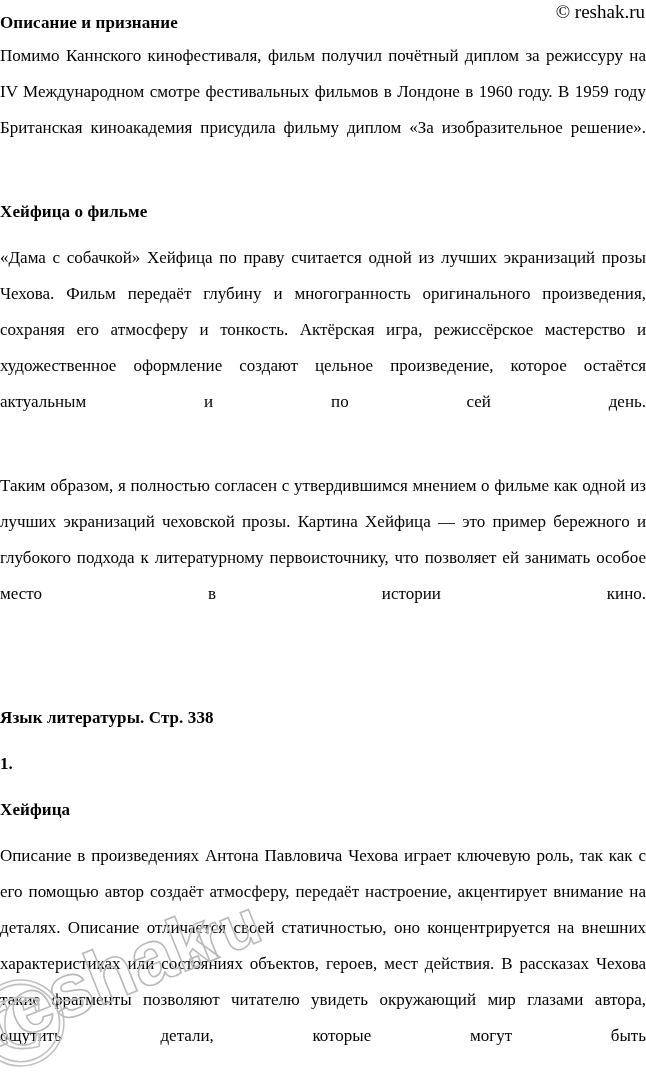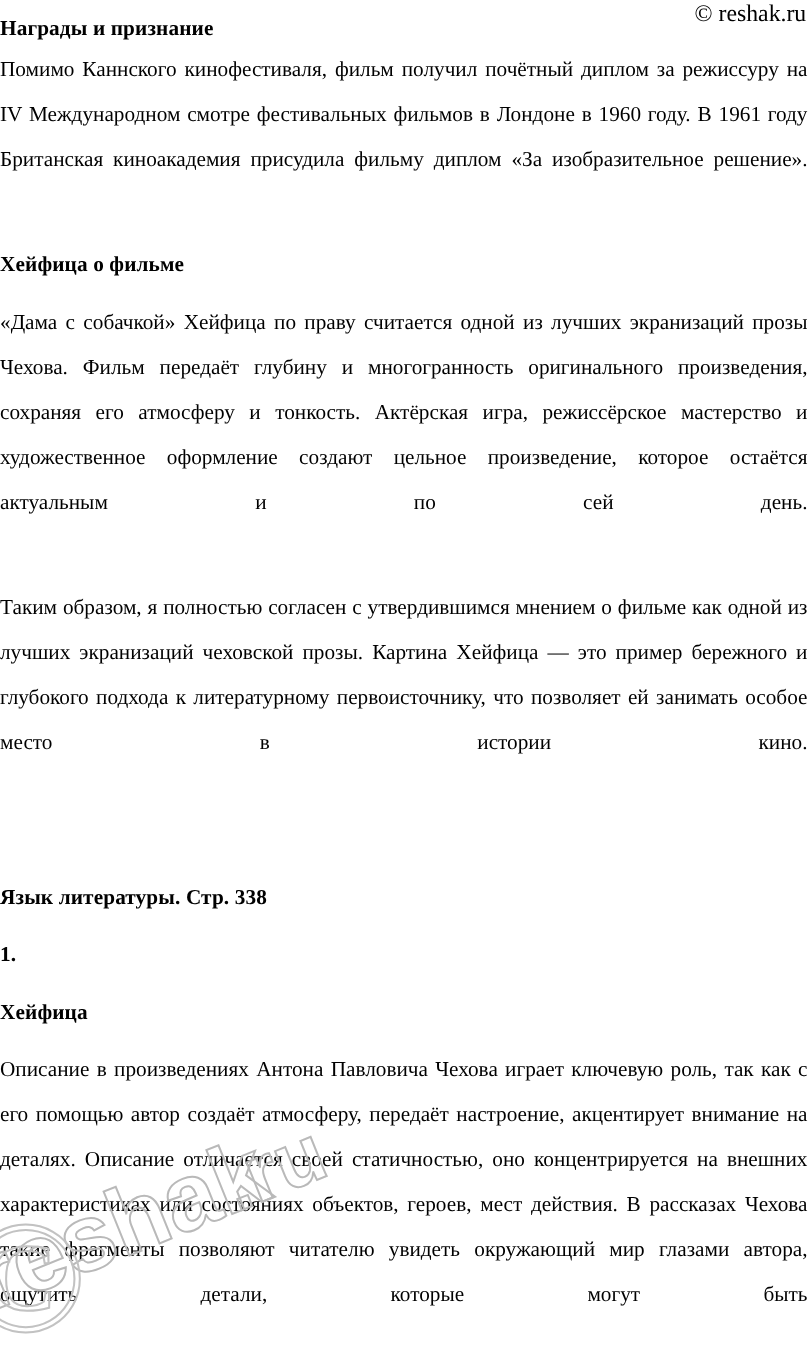--- a/index.html
+++ b/index.html
@@ -116,27 +116,27 @@
     stroke: #c2c2c2;
     stroke-width: 1.6;
   }
 </style>
 </head>
 <body>
 
 <div class="page">
 
   <div class="topline">
-    <h2 class="doc-heading-inline">Награды и признание</h2>
+    <h2 class="doc-heading-inline">Описание и признание</h2>
     <span class="copyright">© reshak.ru</span>
   </div>
 
   <div class="gap-12"></div>
 
-  <p class="para stretch">Помимо Каннского кинофестиваля, фильм получил почётный диплом за режиссуру на IV Международном смотре фестивальных фильмов в Лондоне в 1960 году. В 1961 году Британская киноакадемия присудила фильму диплом «За изобразительное решение».</p>
+  <p class="para stretch">Помимо Каннского кинофестиваля, фильм получил почётный диплом за режиссуру на IV Международном смотре фестивальных фильмов в Лондоне в 1960 году. В 1959 году Британская киноакадемия присудила фильму диплом «За изобразительное решение».</p>
 
   <div class="gap-18"></div>
 
   <h2 class="heading">Хейфица о фильме</h2>
 
   <div class="gap-16"></div>
 
   <p class="para stretch">«Дама с собачкой» Хейфица по праву считается одной из лучших экранизаций прозы Чехова. Фильм передаёт глубину и многогранность оригинального произведения, сохраняя его атмосферу и тонкость. Актёрская игра, режиссёрское мастерство и художественное оформление создают цельное произведение, которое остаётся актуальным и по сей день.</p>
 
   <div class="gap-12"></div>

